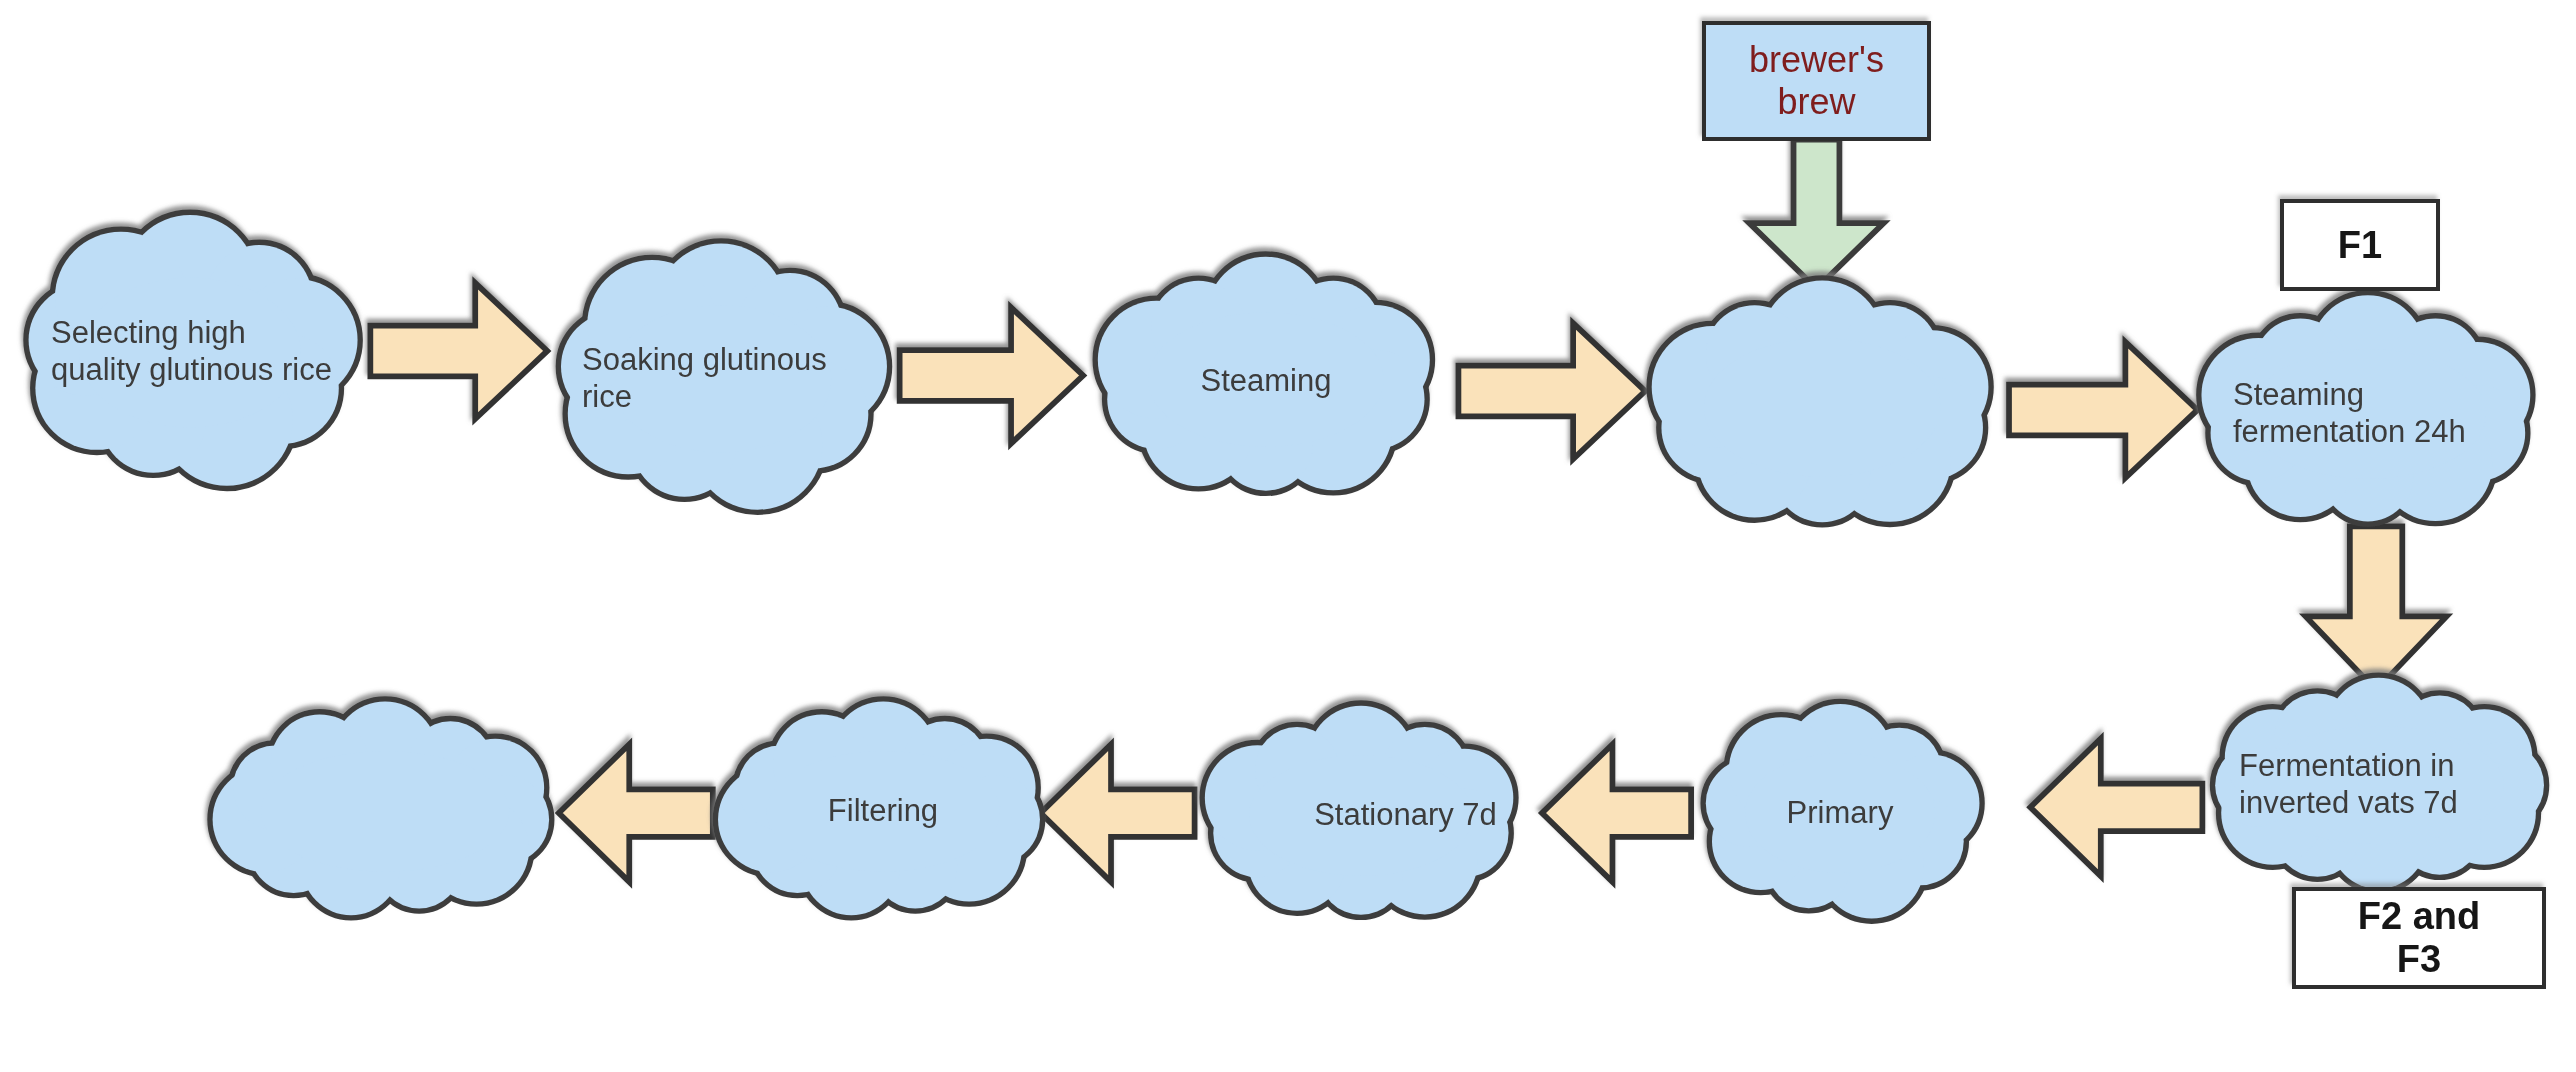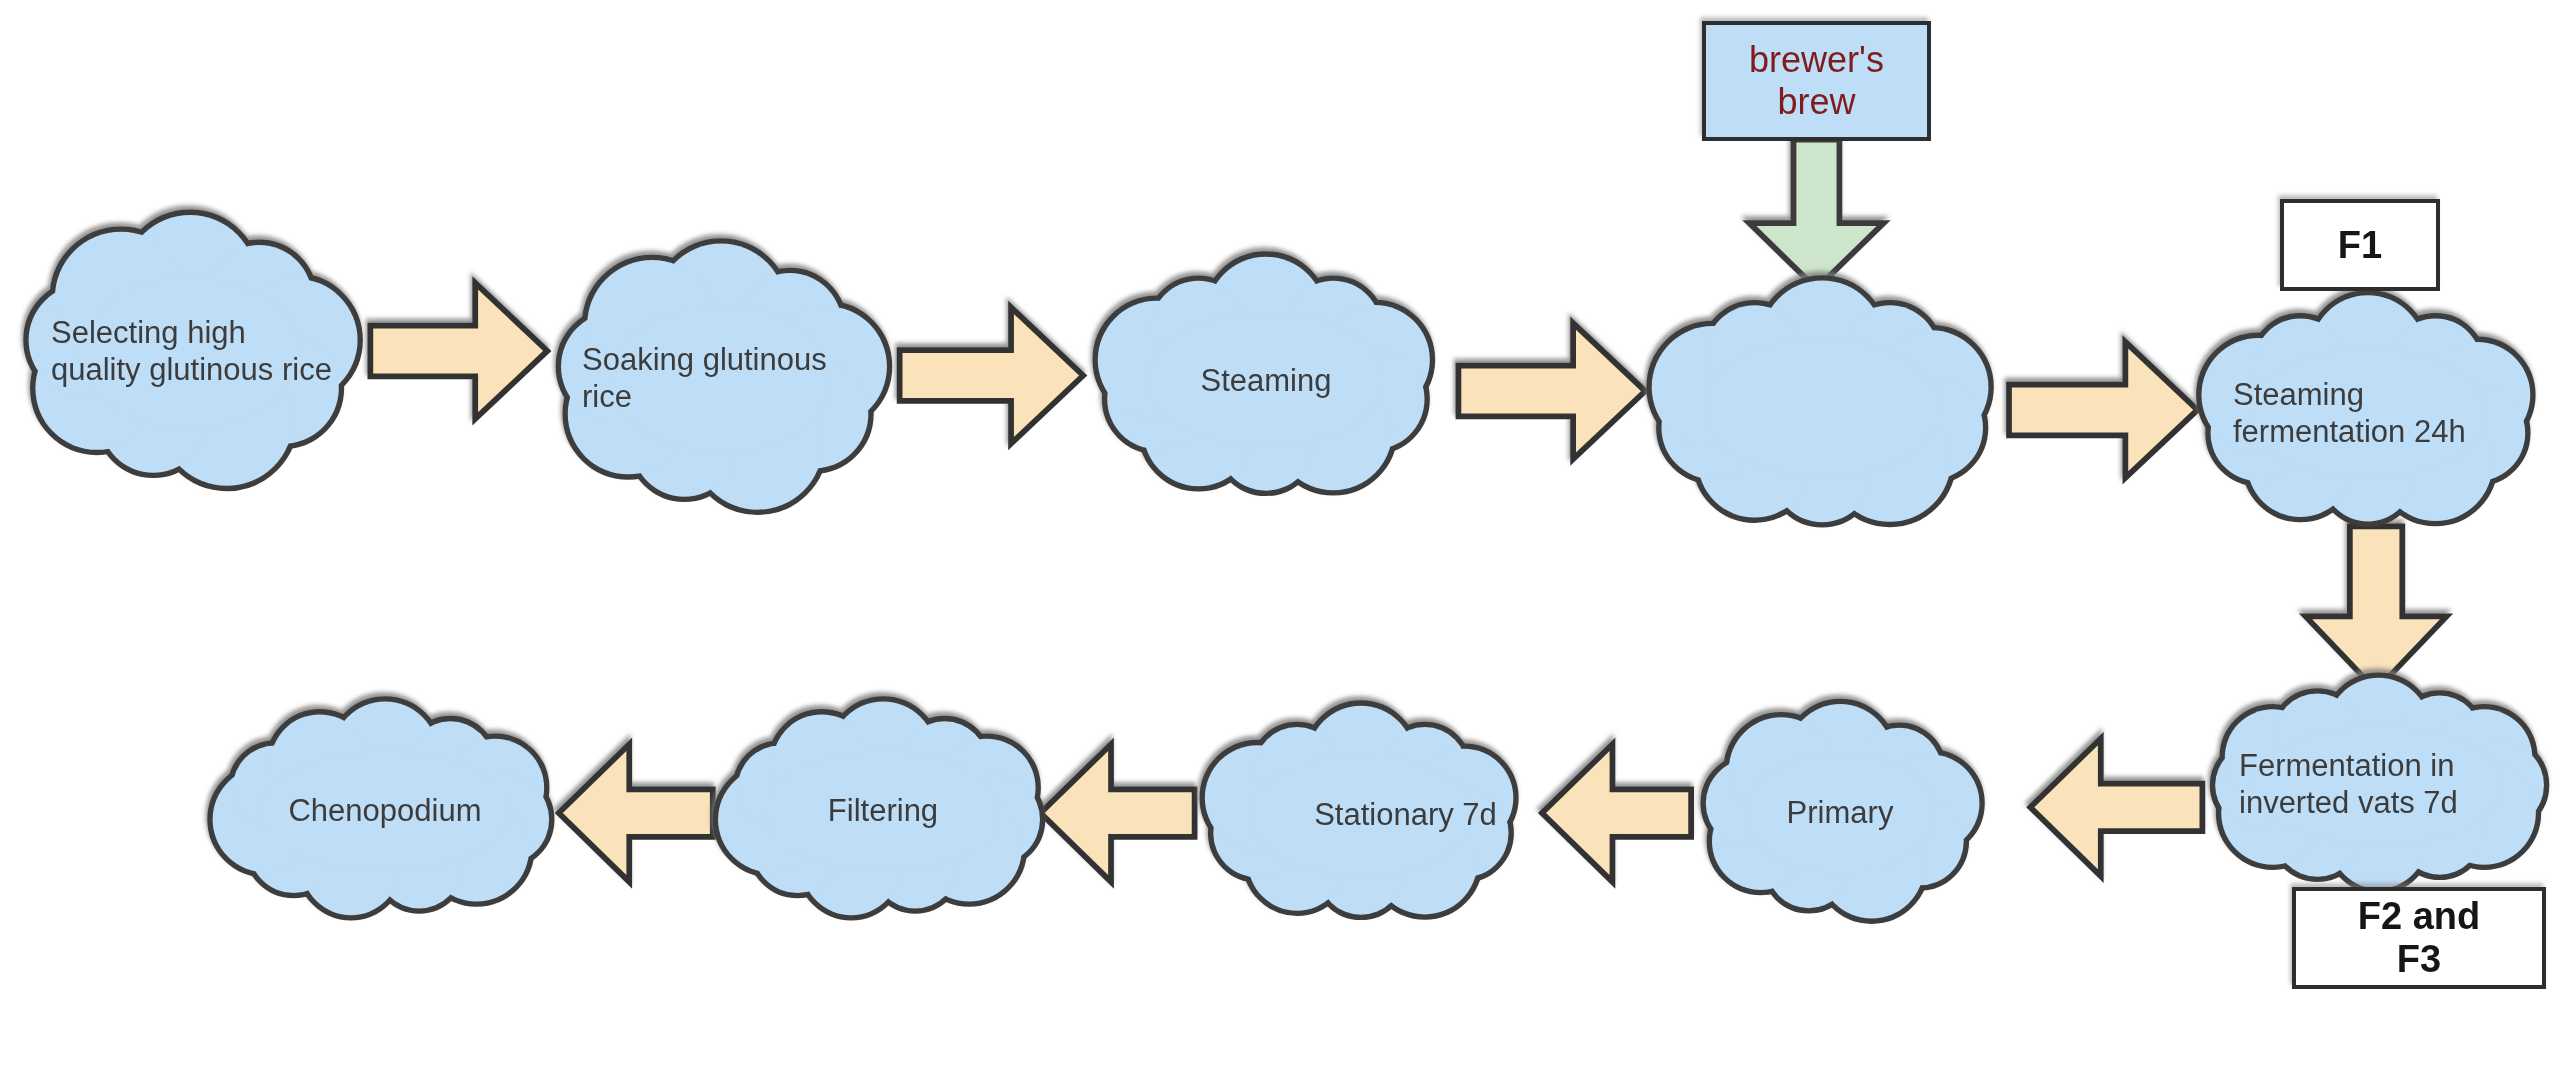--- a/index.html
+++ b/index.html
@@ -345,21 +345,20 @@
   </svg>
 
   <div class="cloud-label" style="left:51px;top:266px;width:283px;height:172px">Selecting high quality glutinous rice</div>
   <div class="cloud-label" style="left:582px;top:313px;width:279px;height:131px">Soaking glutinous rice</div>
   <div class="cloud-label" style="left:1135px;top:344px;width:262px;height:74px">Steaming</div>
   <div class="cloud-label" style="left:2233px;top:328px;width:270px;height:172px">Steaming fermentation 24h</div>
   <div class="cloud-label" style="left:2239px;top:703px;width:279px;height:164px">Fermentation in inverted vats 7d</div>
   <div class="cloud-label" style="left:1717px;top:776px;width:246px;height:74px">Primary</div>
   <div class="cloud-label" style="left:1254px;top:778px;width:303px;height:74px">Stationary 7d</div>
   <div class="cloud-label" style="left:760px;top:774px;width:246px;height:74px">Filtering</div>
-  <div class="cloud-label" style="left:221px;top:774px;width:328px;height:74px">Chenopodium</div>
 
   <div class="input-box" style="left:1702px;top:20.5px;width:229px;height:120px">
     <span>brewer's brew</span>
   </div>
 
   <div class="tag-box" style="left:2280px;top:199px;width:160px;height:92px">
     <span>F1</span>
   </div>
   <div class="tag-box" style="left:2292px;top:887px;width:254px;height:102px">
     <span class="narrow">F2 and F3</span>

